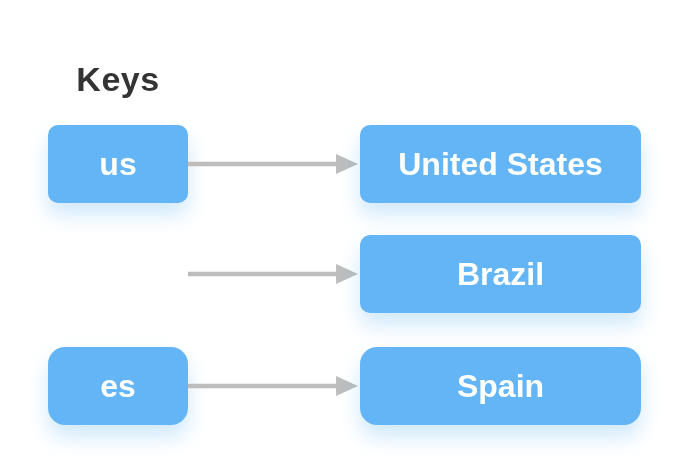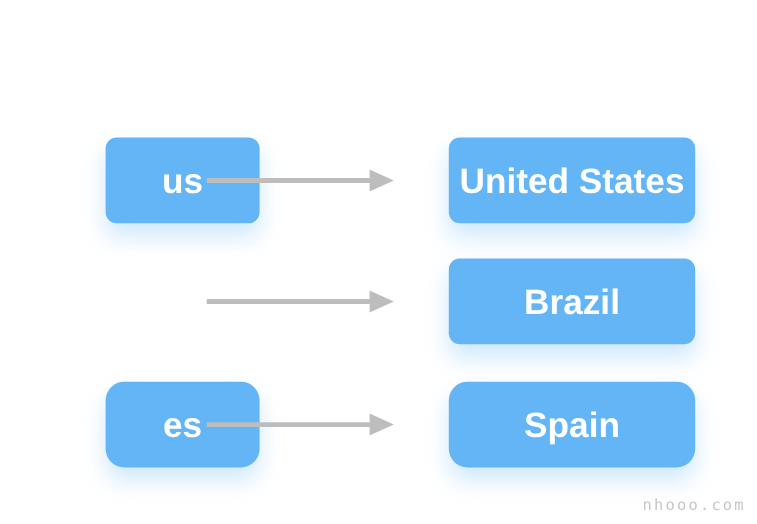--- a/index.html
+++ b/index.html
@@ -30,24 +30,23 @@
     height: 78px;
     background: var(--box-blue, #64b5f6);
     border-radius: 10px;
     color: var(--box-text, #ffffff);
     display: flex;
     align-items: center;
     justify-content: center;
     font-weight: bold;
     font-size: 32px;
     box-shadow: 0 12px 20px rgba(100, 181, 246, 0.30);
-    margin-left: 48px;
   }
   .key-box { left: 48px; width: 140px; }
-  .value-box { left: 360px; width: 224px; }
+  .value-box { left: 360px; width: 281px; }
   .row1 { top: 125px; }
   .row2 { top: 235px; }
   .row3 { top: 347px; border-radius: 17px; }
 
   .arrow {
     position: absolute;
     left: 186px;
     width: 174px;
     height: 24px;
   }
@@ -65,20 +64,21 @@
     font-size: 14px;
     color: var(--watermark-gray, #c6c6c6);
     letter-spacing: 2px;
   }
 </style>
 </head>
 <body>
 
 <div class="canvas">
 
+  <div class="heading keys">Keys</div>
 
 
   <div class="box key-box row1">
     <span>us</span>
   </div>
   <svg class="arrow arow1" viewBox="0 0 174 24" aria-hidden="true">
     <line x1="2" y1="12" x2="152" y2="12"></line>
     <polygon points="150,2 172,12 150,22"></polygon>
   </svg>
   <div class="box value-box row1">
@@ -97,15 +97,14 @@
     <span>es</span>
   </div>
   <svg class="arrow arow3" viewBox="0 0 174 24" aria-hidden="true">
     <line x1="2" y1="12" x2="152" y2="12"></line>
     <polygon points="150,2 172,12 150,22"></polygon>
   </svg>
   <div class="box value-box row3">
     <span>Spain</span>
   </div>
 
-  <div class="watermark">nhooo.com</div>
 
 </div>
 
 </body></html>

